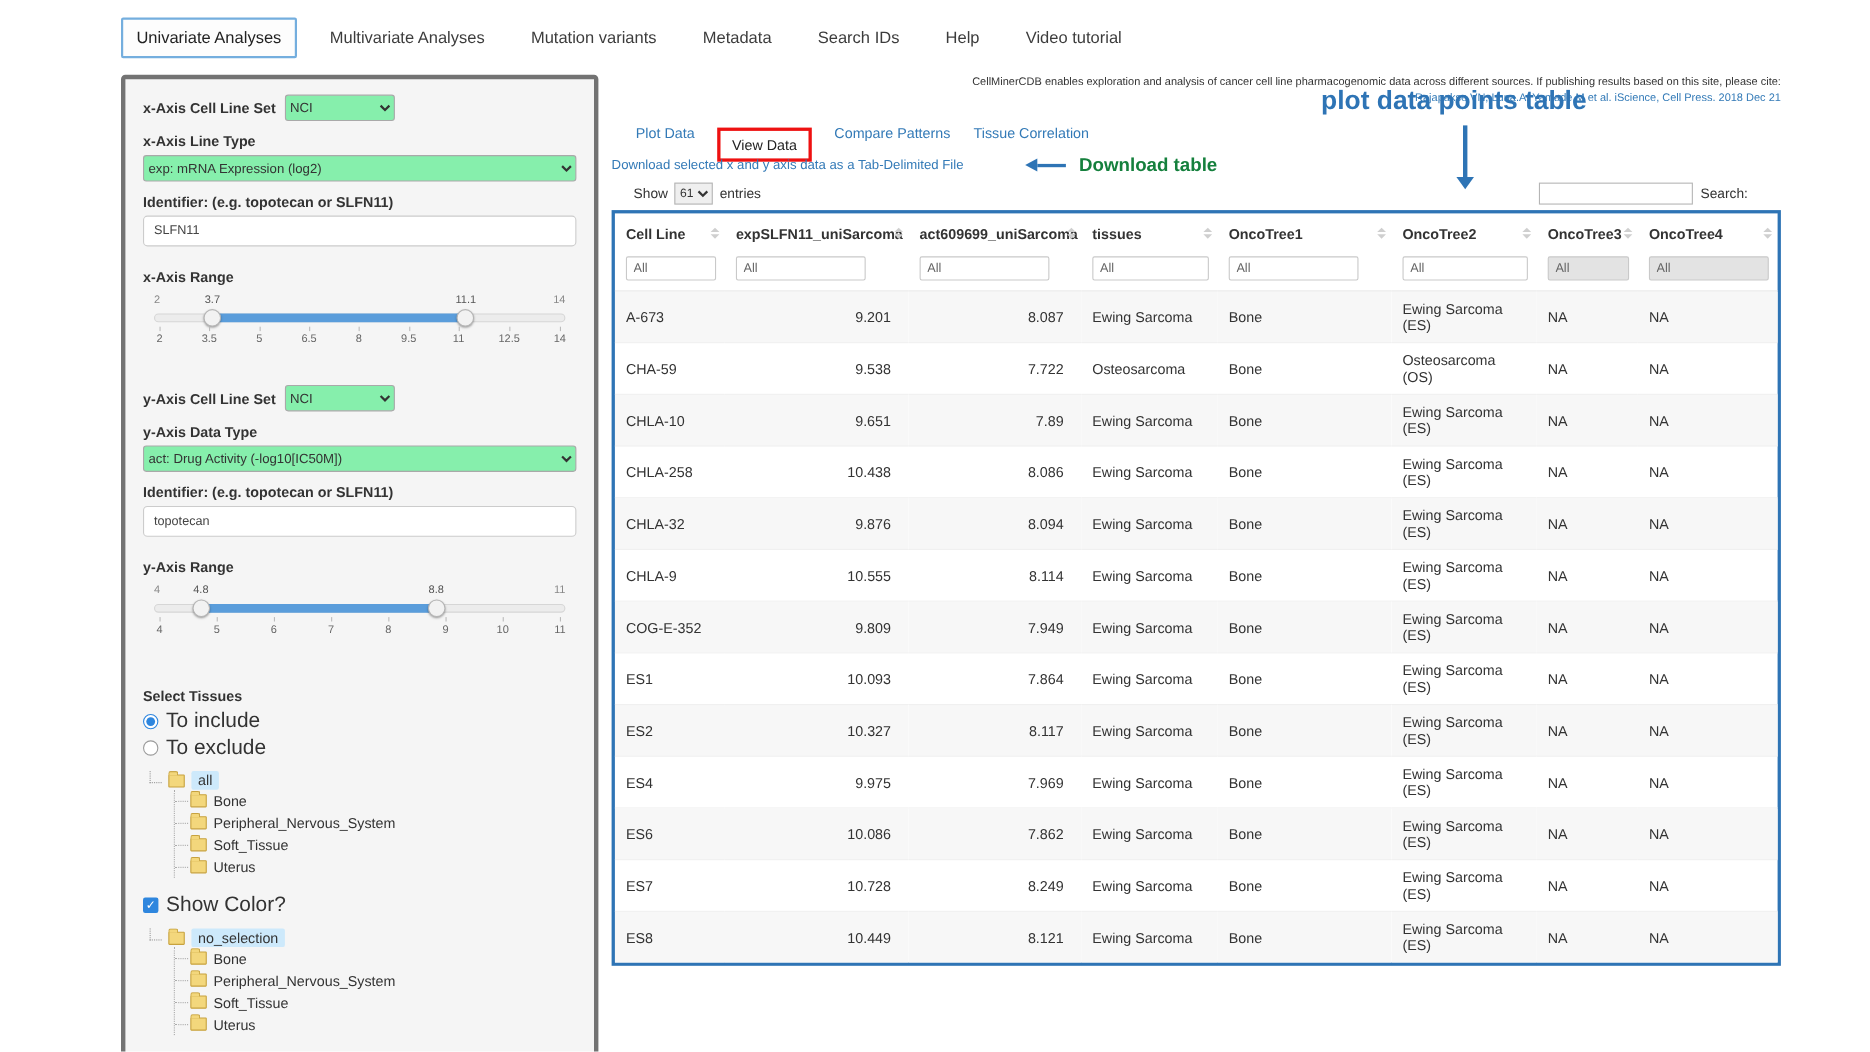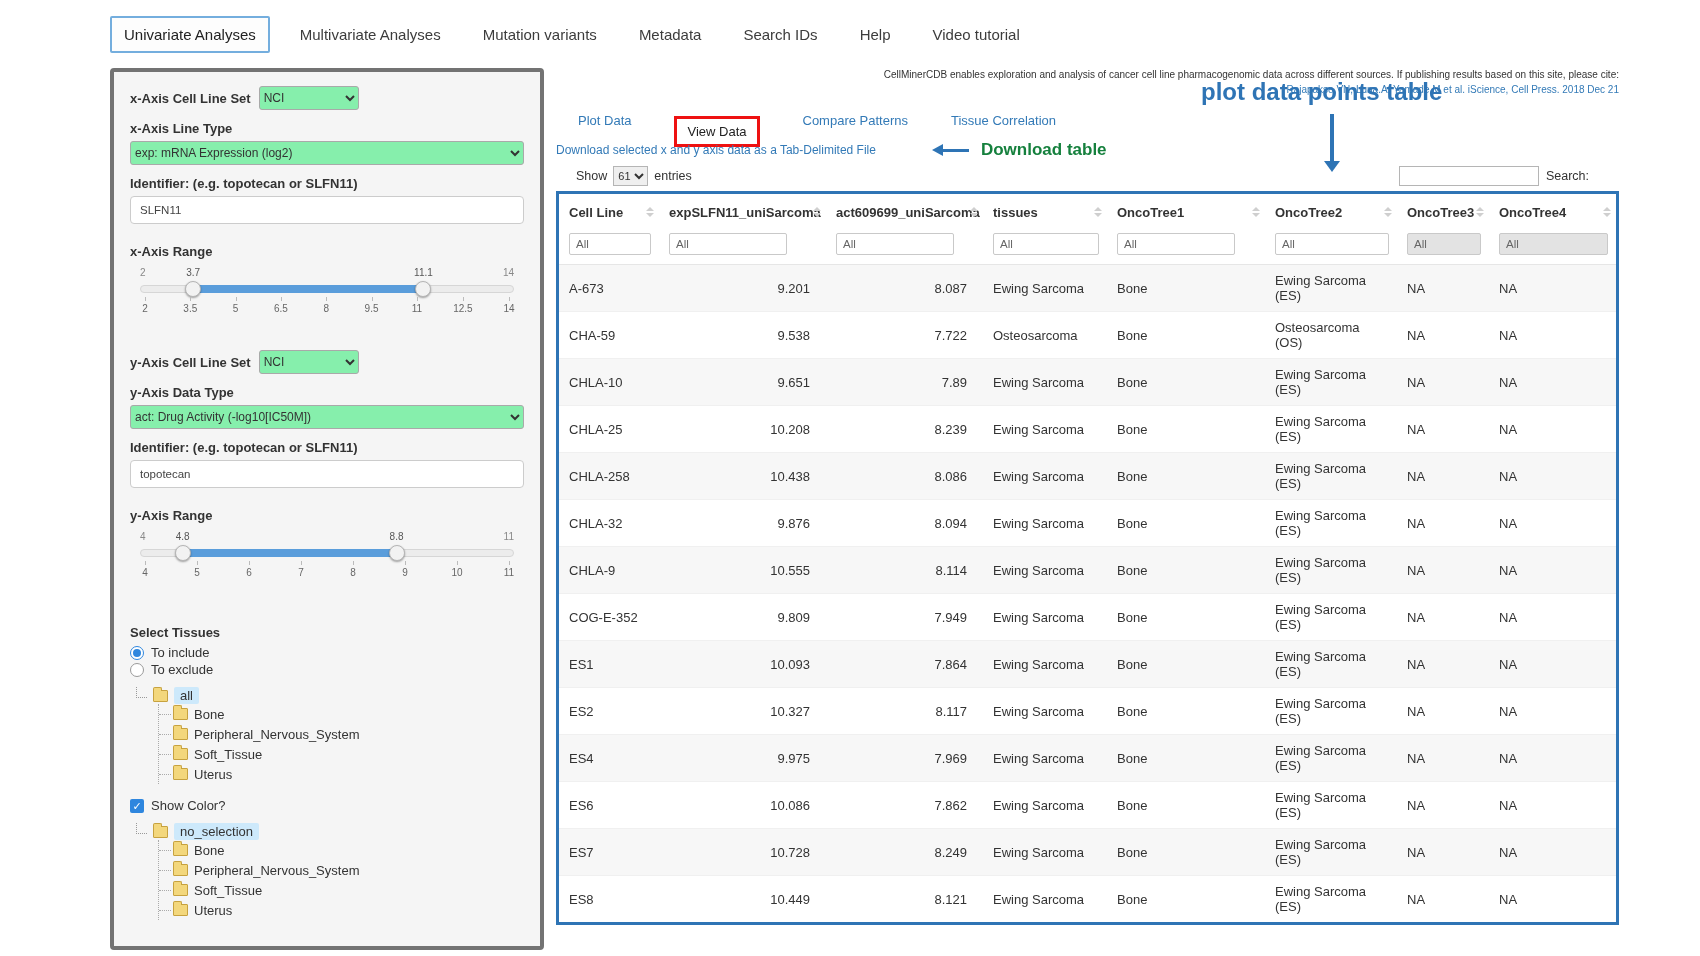--- a/index.html
+++ b/index.html
@@ -33,21 +33,21 @@
   .slider .end-label.min { left:0; }
   .slider .end-label.max { right:0; }
   .slider .handle-label { position:absolute; top:-18px; font-size:10px; color:#555; transform:translateX(-50%); }
   .slider-ticks { display:flex; justify-content:space-between; margin:8px 2px 0; font-size:10px; color:#666; }
   .slider-ticks span { position:relative; min-width:18px; text-align:center; }
   .slider-ticks span::before { content:""; position:absolute; top:-6px; left:50%; width:1px; height:4px; background:#bbb; }
 
   .section-gap { height:36px; }
 
   
-  .radio-row, .check-row { display:flex; align-items:center; gap:7px; font-size:13px; color:#333; margin:2px 0; cursor:pointer; }
+  .radio-row, .check-row { display:flex; align-items:center; gap:7px; font-size:19px; color:#333; margin:2px 0; cursor:pointer; }
   .radio { width:14px; height:14px; border-radius:50%; border:1px solid #9a9a9a; background:#fff; position:relative; flex-shrink:0; }
   .radio.checked { border-color:#2e86de; }
   .radio.checked::after { content:""; position:absolute; inset:2px; background:#2e86de; border-radius:50%; }
   .checkbox { width:14px; height:14px; border-radius:2px; background:#2e86de; flex-shrink:0; color:#fff; font-size:11px; line-height:14px; text-align:center; }
   .checkbox::after { content:"✓"; }
 
   
   .tree { margin:10px 0 6px 4px; font-size:13px; color:#333; }
   .tree-root { display:flex; align-items:center; gap:6px; cursor:pointer; }
   .elbow { width:11px; height:11px; border-left:1px dotted #999; border-bottom:1px dotted #999; margin:-6px 0 0 2px; flex-shrink:0; }
@@ -56,21 +56,21 @@
   .tree-root-label { background:#cde9fb; padding:1px 6px; border-radius:2px; }
   .tree-children { list-style:none; margin-left:24px; border-left:1px dotted #aaa; }
   .tree-children li { display:flex; align-items:center; gap:6px; padding:2.5px 0 2.5px 14px; position:relative; cursor:pointer; }
   .tree-children li::before { content:""; position:absolute; left:0; top:50%; width:12px; border-top:1px dotted #aaa; }
 
   
   .main { position:relative; margin-left:12px; width:1063px; }
   .citation { text-align:right; font-size:10px; color:#333; line-height:1.45; }
   .cite-link { color:#337ab7; }
 
-  .subtabs { display:flex; align-items:center; gap:43px; margin-top:6px; padding-left:22px; height:34px; }
+  .subtabs { display:flex; align-items:center; gap:21px; margin-top:6px; padding-left:22px; height:34px; }
   .subtab { color:#337ab7; font-size:13px; cursor:pointer; white-space:nowrap; }
   .subtab.active { color:#222; border:3px solid #ee1111; padding:5px 10px;margin-top:23px; }
 
   .download-row { display:flex; align-items:center; margin-top:3px; height:20px; }
   .download-link { color:#337ab7; font-size:12px; cursor:pointer; }
   .annot-arrow-left { display:flex; align-items:center; margin-left:56px; }
   .annot-arrow-left .head { width:0; height:0; border-top:6px solid transparent; border-bottom:6px solid transparent; border-right:11px solid #2e74b5; }
   .annot-arrow-left .shaft { width:26px; height:3px; background:#2e74b5; }
   .annot-text { color:#15803d; font-weight:bold; font-size:17px; margin-left:12px; white-space:nowrap; }
 
@@ -393,30 +393,20 @@
                 <td>CHLA-10</td>
                 <td class="num">9.651</td>
                 <td class="num">7.89</td>
                 <td>Ewing Sarcoma</td>
                 <td>Bone</td>
                 <td>Ewing Sarcoma (ES)</td>
                 <td>NA</td>
                 <td>NA</td>
               </tr>
               <tr>
-                <td>CHLA-25</td>
-                <td class="num">10.208</td>
-                <td class="num">8.239</td>
-                <td>Ewing Sarcoma</td>
-                <td>Bone</td>
-                <td>Ewing Sarcoma (ES)</td>
-                <td>NA</td>
-                <td>NA</td>
-              </tr>
-              <tr>
                 <td>CHLA-258</td>
                 <td class="num">10.438</td>
                 <td class="num">8.086</td>
                 <td>Ewing Sarcoma</td>
                 <td>Bone</td>
                 <td>Ewing Sarcoma (ES)</td>
                 <td>NA</td>
                 <td>NA</td>
               </tr>
               <tr>

